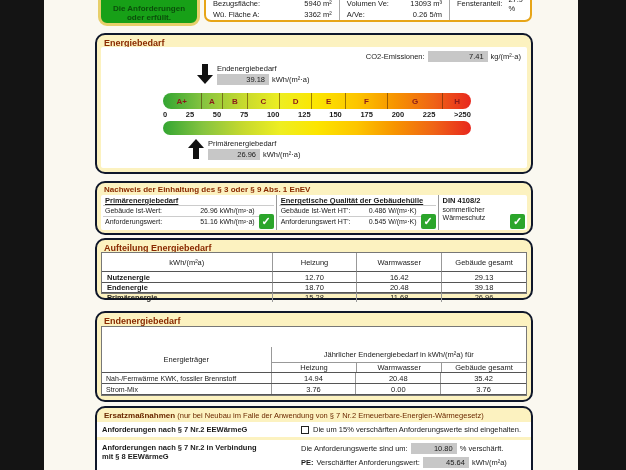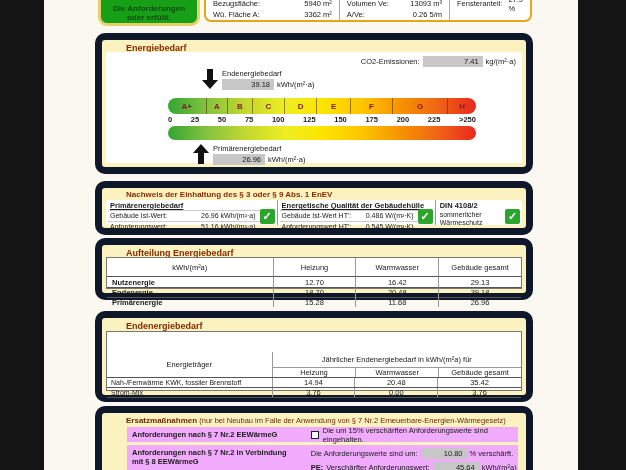--- a/index.html
+++ b/index.html
@@ -6,21 +6,21 @@
   html,body { width:626px; height:470px; }
   .stage {
     position:relative; width:626px; height:470px; background:#141414;
     overflow:hidden; font-family:"Liberation Sans", sans-serif; color:#1a1a1a;
   }
   .page { position:absolute; left:44px; top:0; width:534px; height:470px;
     background:#faf8f0; overflow:hidden; }
 
   
   .gbox { position:absolute; left:51px; width:438px; background:#fcf2c0;
-    border:7px solid #0f172a; border-radius:10px;padding-left:17px; }
+    border:2px solid #0f172a; border-radius:10px; }
   .sec-title { font-size:9px; font-weight:bold; color:#8a2a00; padding:3px 7px 1px; white-space:nowrap; }
   .inner { position:absolute; left:4px; right:4px; background:#fff; border-radius:2px; }
 
   
   .badge { position:absolute; left:54px; top:-12px; width:102px; height:38px;
     background:#17a017; border:3px solid #e7cf6a; border-radius:9px;
     color:#0b4f0b; font-size:8px; font-weight:bold; line-height:8.5px;
     text-align:center; padding:14px 3px 0; }
   .toptable { position:absolute; left:160px; top:-14px; width:328px; height:36px;
     background:#fff; border:2px solid #e7a517; border-radius:7px;
@@ -95,21 +95,21 @@
   .et-row + .et-row { border-top:1px solid #555; }
   .et-row .lab { width:40%; display:flex; align-items:center; padding-left:4px; border-right:1px solid #999; font-size:7px; white-space:nowrap; }
   .et-row .v { width:20%; display:flex; align-items:center; justify-content:center; border-right:1px solid #999; }
   .et-row .v:last-child { border-right:none; }
   .et-empty { flex:1; }
 
   
   .box-ersatz { top:406px; height:80px; }
   .ers-title { font-size:7.5px; padding:3px 7px 2px; color:#6b2800; white-space:nowrap; }
   .ers-title b { font-size:8px; }
-  .ers-block { margin:0 8px; background:#f0abfc; font-size:7.5px; }
+  .ers-block { margin:0 0; background:#ffffff; font-size:7.5px; }
   .ers-r1 { height:15px; display:flex; align-items:center; }
   .ers-r2 { margin-top:3px; padding:3px 0 4px; display:flex; }
   .ers-left { width:47%; padding-left:5px; font-weight:bold; white-space:nowrap; }
   .ers-right { width:53%; display:flex; align-items:center; gap:4px; }
   .checkbox { width:8px; height:8px; border:1px solid #222; background:#fff; flex:0 0 auto; }
   .ers-line { display:flex; align-items:center; gap:3px; white-space:nowrap; }
   .ers-line + .ers-line { margin-top:3px; }
 </style>
 </head>
 <body>

